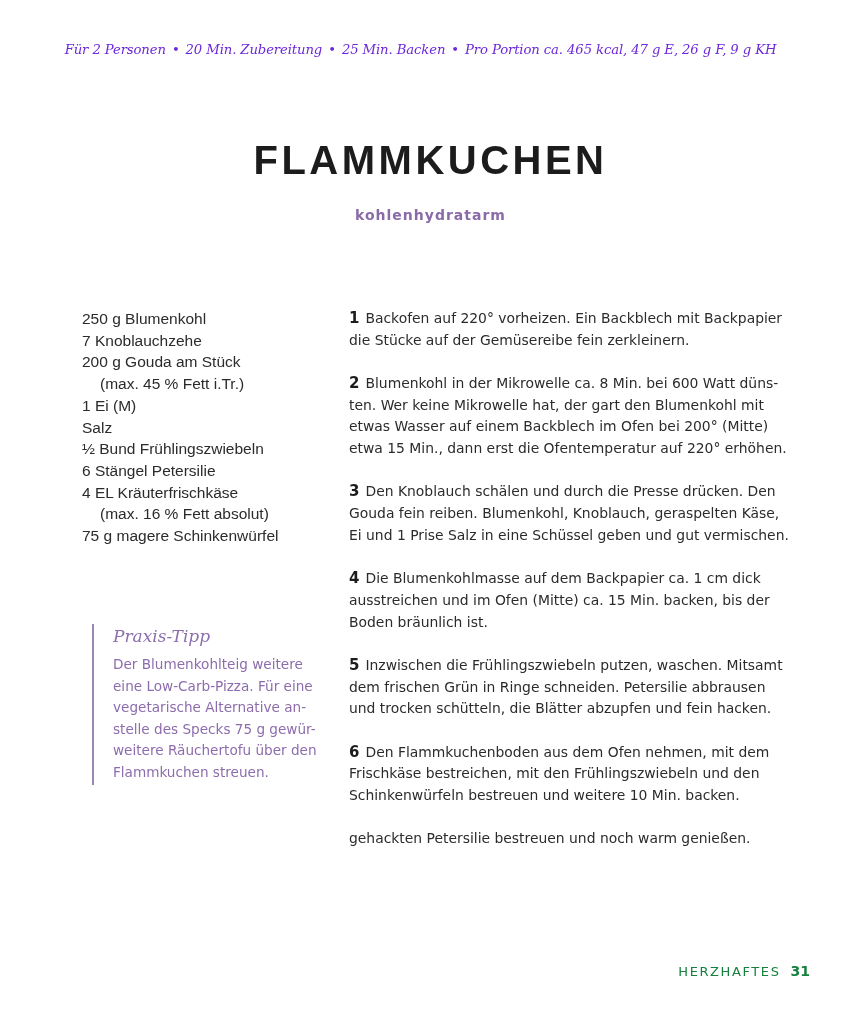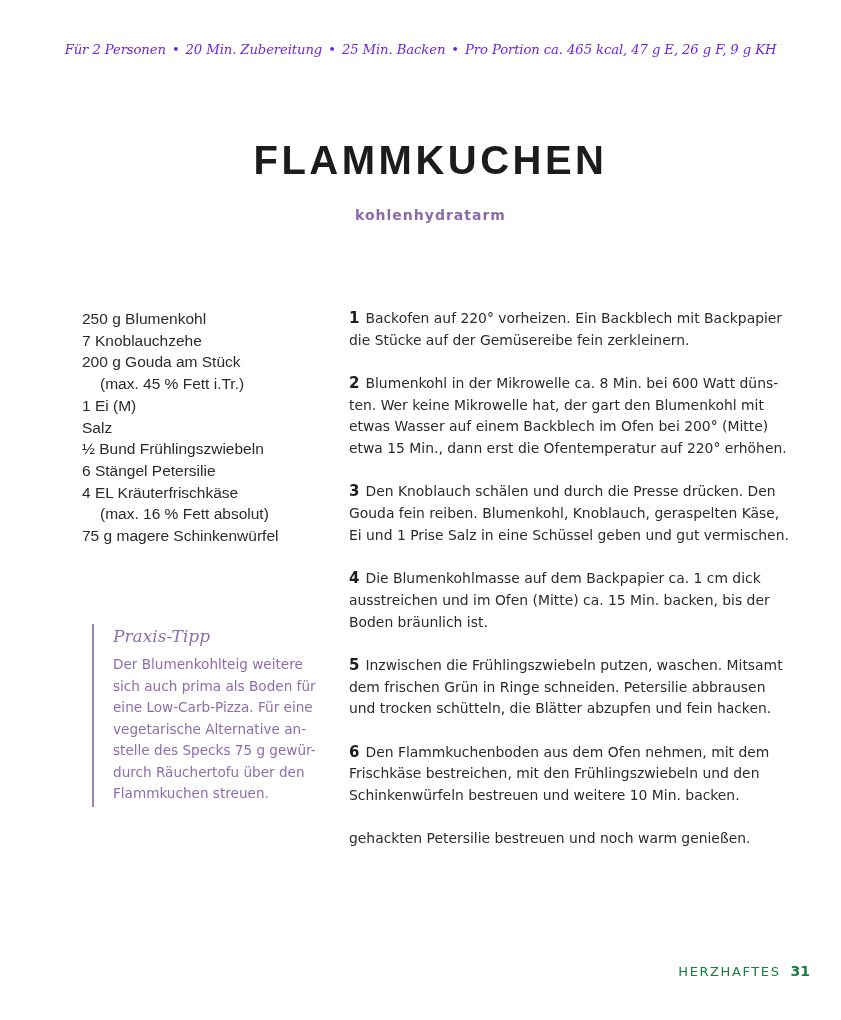--- a/index.html
+++ b/index.html
@@ -163,25 +163,24 @@
   <div class="ing">6 Stängel Petersilie</div>
   <div class="ing">4 EL Kräuterfrischkäse</div>
   <div class="ing indent">(max. 16 % Fett absolut)</div>
   <div class="ing">75 g magere Schinkenwürfel</div>
 </div>
 
 <div class="tip">
   <div class="tip-title">Praxis-Tipp</div>
   <div class="tip-text">
     <span class="tl">Der Blumenkohlteig weitere</span>
-    <span class="tl">sich auch prima als Boden für</span>
     <span class="tl">eine Low-Carb-Pizza. Für eine</span>
     <span class="tl">vegetarische Alternative an-</span>
     <span class="tl">stelle des Specks 75 g gewür-</span>
-    <span class="tl">durch Räuchertofu über den</span>
+    <span class="tl">weitere Räuchertofu über den</span>
     <span class="tl">Flammkuchen streuen.</span>
   </div>
 </div>
 
 <div class="steps">
   <div class="step">
     <span class="line"><span class="num">1</span><span>Backofen auf 220° vorheizen. Ein Backblech mit Backpapier</span></span>
     <span class="line">die Stücke auf der Gemüsereibe fein zerkleinern.</span>
   </div>
   <div class="step">

